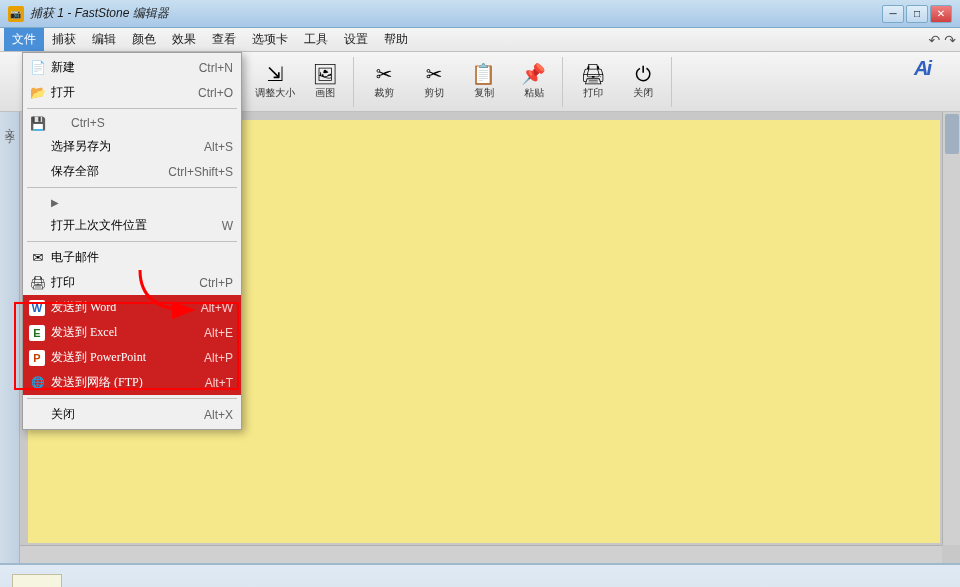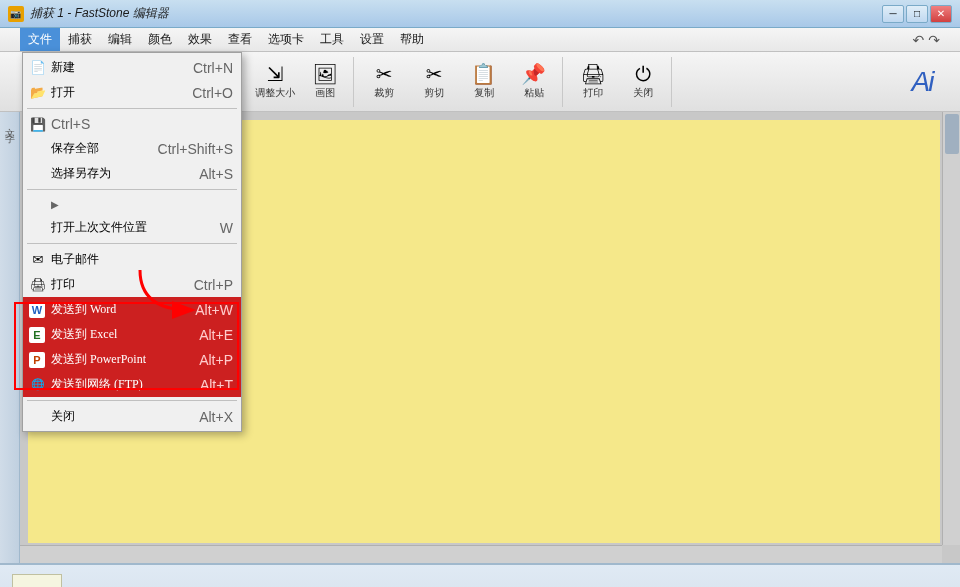--- a/index.html
+++ b/index.html
@@ -65,21 +65,21 @@
       background: linear-gradient(to bottom, #f08080, #d04040);
       color: white;
     }
 
     
     .menu-bar {
       background: linear-gradient(to bottom, #f5f5f5, #e8e8e8);
       height: 24px;
       display: flex;
       align-items: center;
-      padding: 0 20px;
+      padding: 0 4px;
       border-bottom: 1px solid #c0c0c0;
     }
     .menu-item {
       padding: 2px 8px;
       cursor: pointer;
       height: 100%;
       display: flex;
       align-items: center;
       font-size: 12px;
       color: #1a1a1a;
@@ -277,23 +277,23 @@
       align-items: center;
       justify-content: center;
       font-size: 13px;
     }
     .dropdown-item .item-label {
       flex: 1;
       font-size: 12px;
       font-family: Liberation Serif, serif;
     }
     .dropdown-item .item-shortcut {
-      font-size: 14px;
+      font-size: 12px;
       color: #666;
-      margin-left: 0;
+      margin-left: 20px;
     }
     .dropdown-item.highlighted .item-shortcut {
       color: #ffcccc;
     }
     .dropdown-item .item-arrow {
       font-size: 10px;
       color: #666;
     }
 
     
@@ -404,21 +404,21 @@
     <div class="tool-btn">
       <div class="tool-icon">🖨</div>
       <div class="tool-label">打印</div>
     </div>
     <div class="tool-btn">
       <div class="tool-icon">⏻</div>
       <div class="tool-label">关闭</div>
     </div>
   </div>
 
-  <div style="margin-left:auto;width:60px;height:50px;display:flex;align-items:center;justify-content:center;font-size:28px;font-style:italic;font-weight:normal;color:#3060c0;letter-spacing:-2px;">
+  <div style="margin-left:auto;width:60px;height:50px;display:flex;align-items:flex-start;justify-content:center;font-size:20px;font-style:italic;font-weight:bold;color:#3060c0;letter-spacing:-2px;">
     <span>Ai</span>
   </div>
 </div>
 
 <div class="main-area">
 
   <div class="left-sidebar">
     <div style="font-size:10px;color:#555;writing-mode:vertical-rl;">文</div>
     <div style="font-size:10px;color:#555;writing-mode:vertical-rl;">字</div>
   </div>
@@ -450,27 +450,27 @@
     <span class="item-label">打开</span>
     <span class="item-shortcut">Ctrl+O</span>
   </div>
   <div class="menu-separator"></div>
   <div class="dropdown-item">
     <span class="item-icon">💾</span>
     <span class="item-shortcut">Ctrl+S</span>
   </div>
   <div class="dropdown-item">
     <span class="item-icon"></span>
+    <span class="item-label">选择另存为</span>
+    <span class="item-shortcut">Alt+S</span>
+  </div>
+  <div class="dropdown-item">
+    <span class="item-icon"></span>
     <span class="item-label">保存全部</span>
     <span class="item-shortcut">Ctrl+Shift+S</span>
-  </div>
-  <div class="dropdown-item">
-    <span class="item-icon"></span>
-    <span class="item-label">选择另存为</span>
-    <span class="item-shortcut">Alt+S</span>
   </div>
   <div class="menu-separator"></div>
   <div class="dropdown-item">
     <span class="item-icon"></span>
     <span class="item-arrow">▶</span>
   </div>
   <div class="dropdown-item">
     <span class="item-icon"></span>
     <span class="item-label">打开上次文件位置</span>
     <span class="item-shortcut">W</span>

